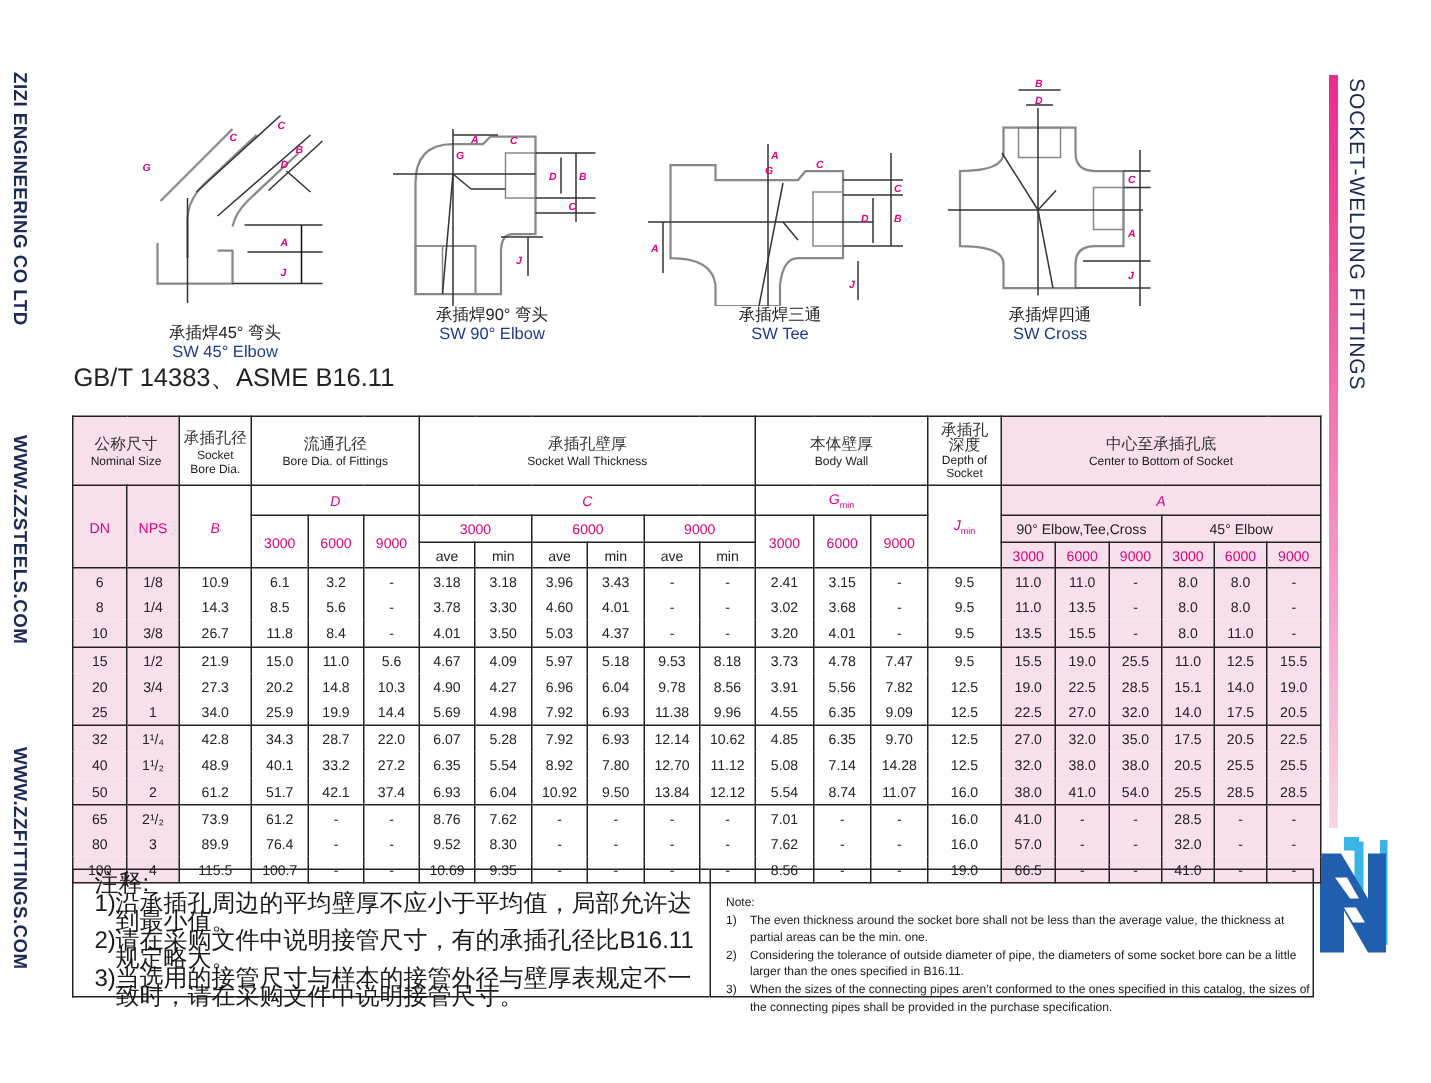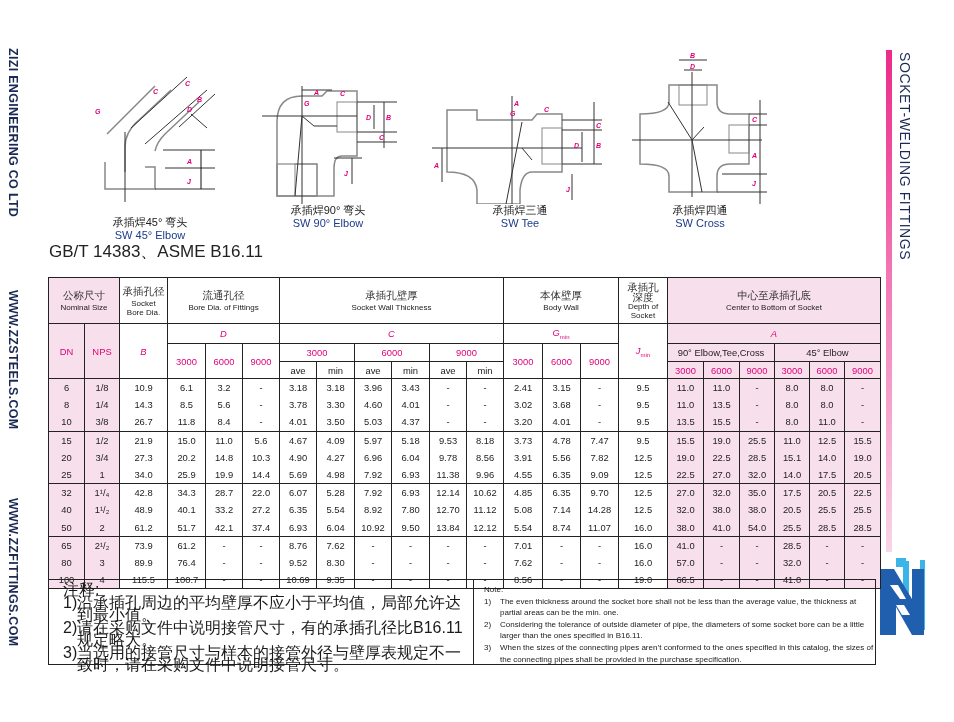--- a/index.html
+++ b/index.html
@@ -32,21 +32,21 @@
   table.spec td.mv { border-left:1px solid #e0007a; }
   table.spec tbody td { border-top:none; border-bottom:none; height:17.2px; }
   table.spec tbody tr.gs td { border-top:1px solid #222; }
   table.spec tbody tr.ge td { border-bottom:1px solid #222; }
 
   .notes-cn { position:absolute; left:48px; top:579px; width:425px; height:86px;
               border:1px solid #222; border-right:none; font-size:16px; line-height:12.5px;
               padding:4px 0 0 14px; box-sizing:border-box; }
   .notes-en { position:absolute; left:473px; top:579px; width:403px; height:86px;
               border:1px solid #222; font-size:8px; line-height:11.6px;
-              padding:4px 0 0 10px; box-sizing:border-box; }
+              padding:16px 0 0 10px; box-sizing:border-box; }
   .note-line { display:flex; }
   .note-line .n { width:14px; flex:none; }
   .note-line .t { flex:1; }
   .notes-en .note-line .n { width:16px; }
 </style>
 </head>
 <body>
 
 <div class="side-left">
   <div class="vt" style="top:0">ZIZI ENGINEERING CO LTD</div>

